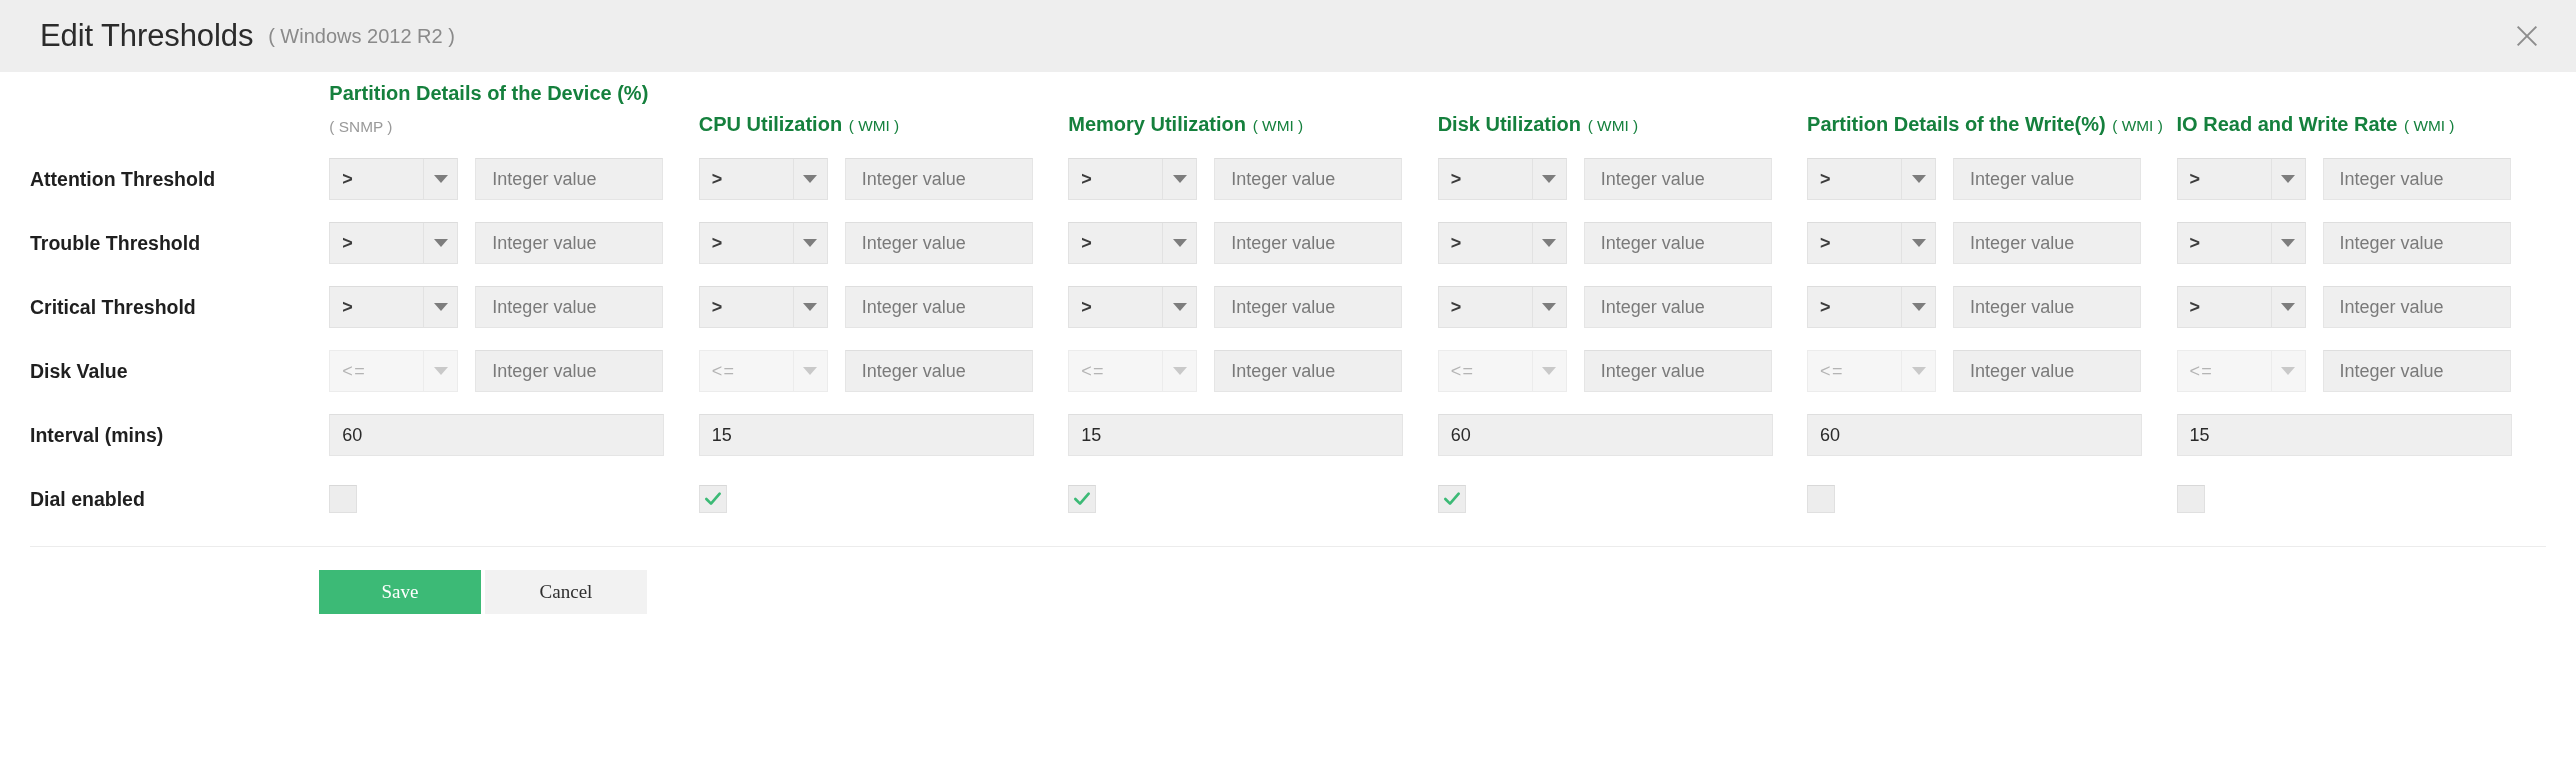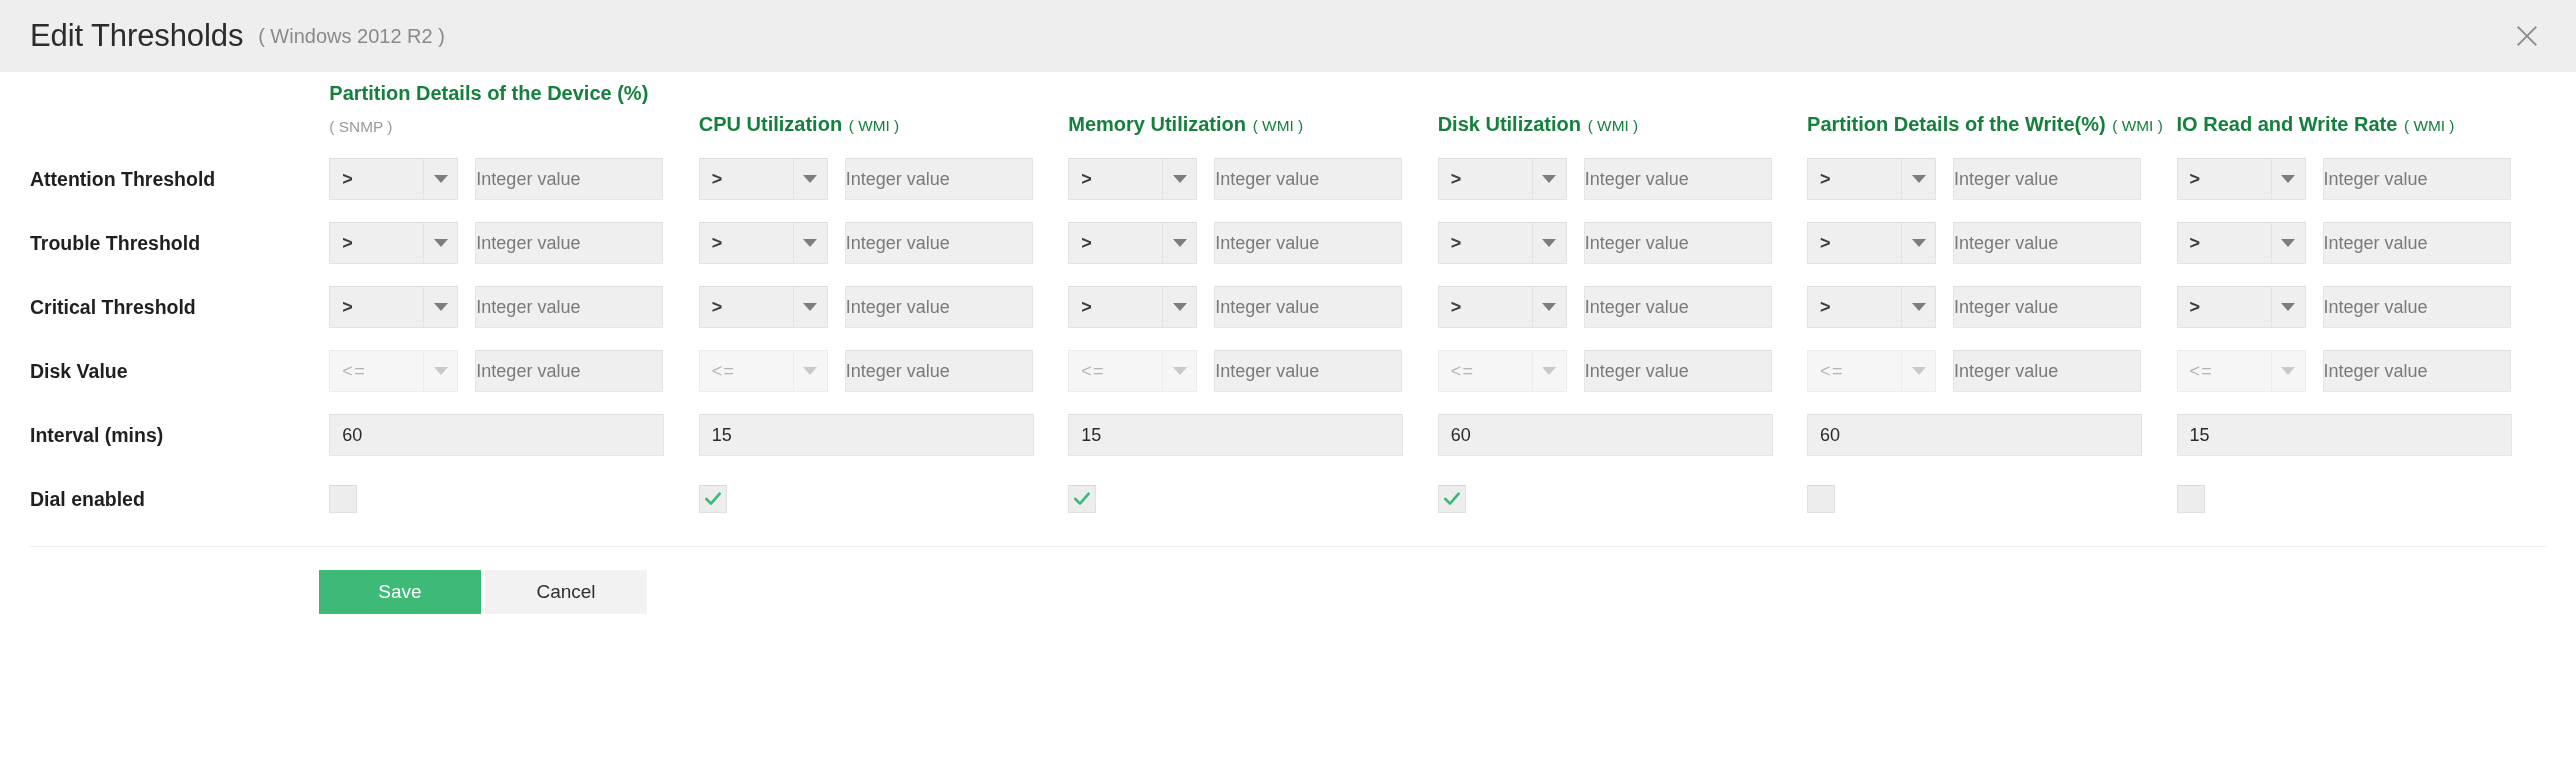--- a/index.html
+++ b/index.html
@@ -11,21 +11,21 @@
     -webkit-font-smoothing: antialiased;
   }
 
   
   .titlebar {
     position: relative;
     height: 72px;
     background: #eeeeee;
     display: flex;
     align-items: center;
-    padding-left: 30px;
+    padding-left: 40px;
   }
   .title-main {
     font-size: 31px;
     font-weight: 400;
     color: #2b2b2b;
     letter-spacing: -0.1px;
   }
   .title-sub {
     font-size: 20px;
     color: #8a8a8a;
@@ -144,21 +144,21 @@
 
   .txt {
     width: 188px;
     height: 42px;
     background: #efefef;
     border: 0.7px solid #e5e5e5;
     border-top-color: #dedede;
     margin-left: 17px;
     display: flex;
     align-items: center;
-    padding-left: 0;
+    padding-left: 16px;
     font-size: 18px;
     color: #7a7a7a;
     cursor: text;
     flex: none;
     white-space: nowrap;
     overflow: hidden;
   }
 
   .txt-wide {
     width: 335px;
@@ -195,20 +195,21 @@
     background: #ececec;
     margin-left: 30px;
     width: 2516px;
     margin-top: 14.8px;
   }
   .footer {
     margin-left: 319px;
     margin-top: 24px;
     display: flex;
     align-items: flex-start;
+    font-family: Liberation Serif, serif;
   }
   .btn {
     height: 44px;
     display: flex;
     align-items: center;
     justify-content: center;
     font-size: 19px;
     cursor: pointer;
     border: 0;
   }

